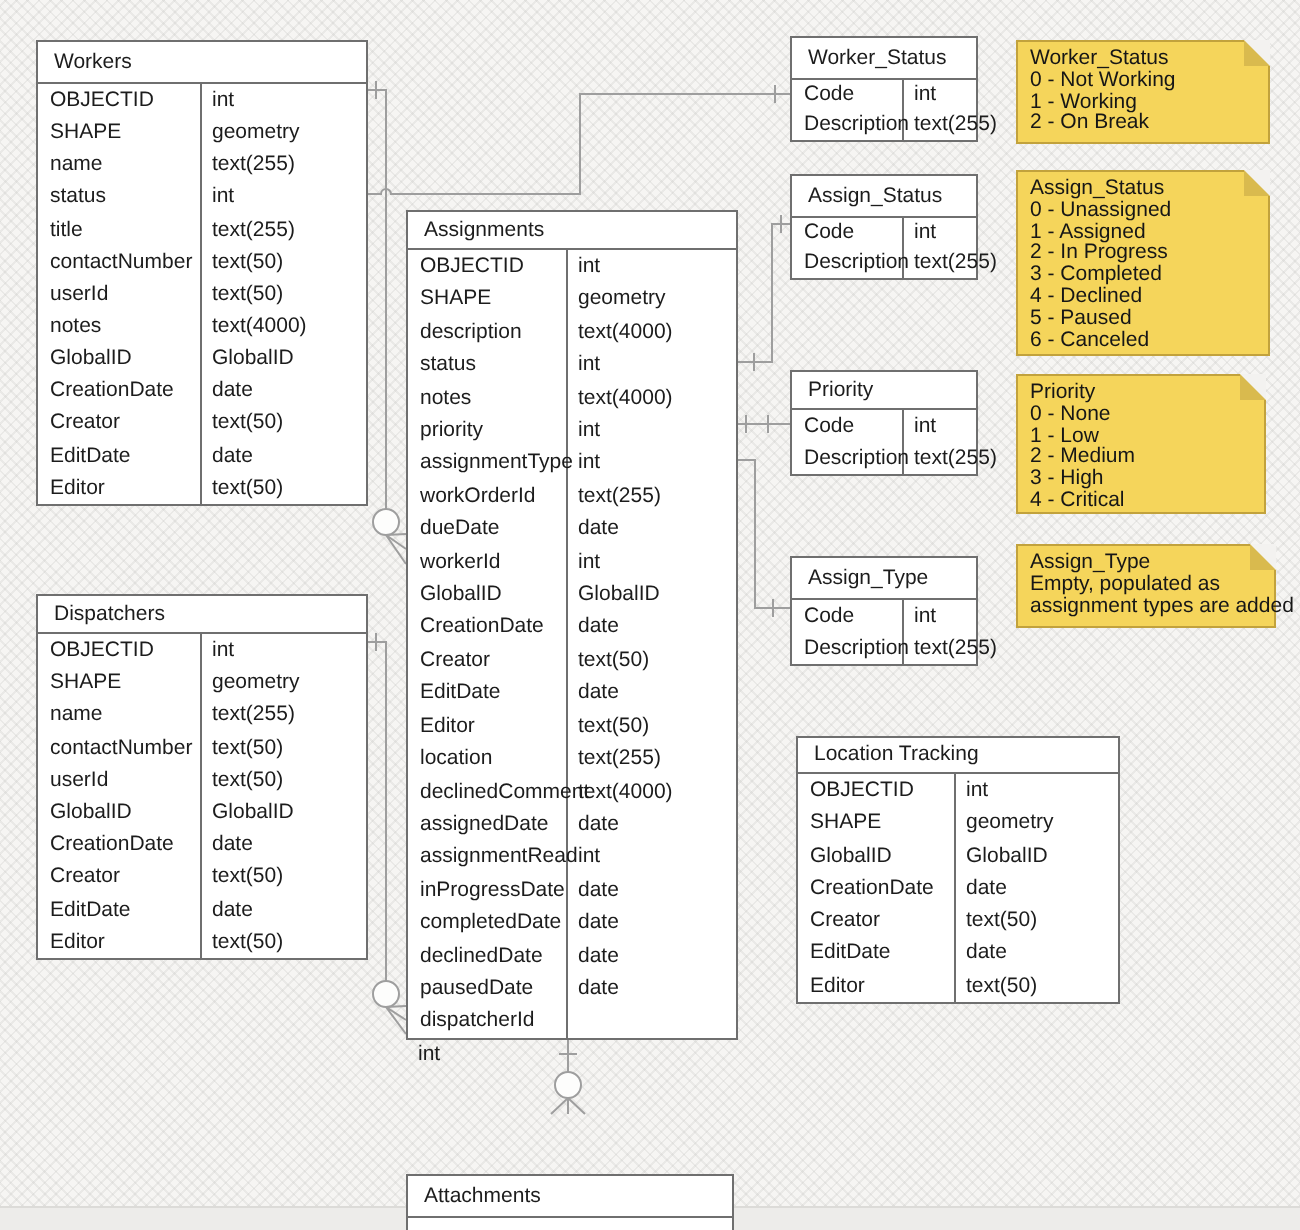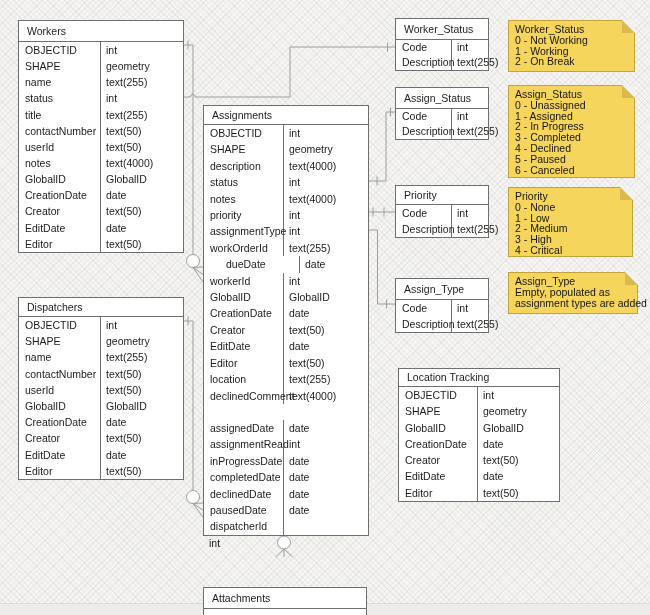--- a/index.html
+++ b/index.html
@@ -222,21 +222,21 @@
         <div class="cell-type" style="line-height: 16.42px;">int</div>
       </div>
       <div class="tbl-row" style="height: 16.42px;">
         <div class="cell-field divided" style="width: 80px; line-height: 16.42px;">assignmentType</div>
         <div class="cell-type" style="line-height: 16.42px;">int</div>
       </div>
       <div class="tbl-row" style="height: 16.42px;">
         <div class="cell-field divided" style="width: 80px; line-height: 16.42px;">workOrderId</div>
         <div class="cell-type" style="line-height: 16.42px;">text(255)</div>
       </div>
-      <div class="tbl-row" style="height: 16.42px; margin-left: 16px;">
+      <div class="tbl-row" style="height: 16.42px;">
         <div class="cell-field divided" style="width: 80px; line-height: 16.42px;">dueDate</div>
         <div class="cell-type" style="line-height: 16.42px;">date</div>
       </div>
       <div class="tbl-row" style="height: 16.42px;">
         <div class="cell-field divided" style="width: 80px; line-height: 16.42px;">workerId</div>
         <div class="cell-type" style="line-height: 16.42px;">int</div>
       </div>
       <div class="tbl-row" style="height: 16.42px;">
         <div class="cell-field divided" style="width: 80px; line-height: 16.42px;">GlobalID</div>
         <div class="cell-type" style="line-height: 16.42px;">GlobalID</div>
@@ -258,21 +258,21 @@
         <div class="cell-type" style="line-height: 16.42px;">text(50)</div>
       </div>
       <div class="tbl-row" style="height: 16.42px;">
         <div class="cell-field divided" style="width: 80px; line-height: 16.42px;">location</div>
         <div class="cell-type" style="line-height: 16.42px;">text(255)</div>
       </div>
       <div class="tbl-row" style="height: 16.42px;">
         <div class="cell-field divided" style="width: 80px; line-height: 16.42px;">declinedComment</div>
         <div class="cell-type" style="line-height: 16.42px;">text(4000)</div>
       </div>
-      <div class="tbl-row" style="height: 16.42px; margin-top: 16px;">
+      <div class="tbl-row" style="height: 16.42px;">
         <div class="cell-field divided" style="width: 80px; line-height: 16.42px;">assignedDate</div>
         <div class="cell-type" style="line-height: 16.42px;">date</div>
       </div>
       <div class="tbl-row" style="height: 16.42px;">
         <div class="cell-field divided" style="width: 80px; line-height: 16.42px;">assignmentRead</div>
         <div class="cell-type" style="line-height: 16.42px;">int</div>
       </div>
       <div class="tbl-row" style="height: 16.42px;">
         <div class="cell-field divided" style="width: 80px; line-height: 16.42px;">inProgressDate</div>
         <div class="cell-type" style="line-height: 16.42px;">date</div>

